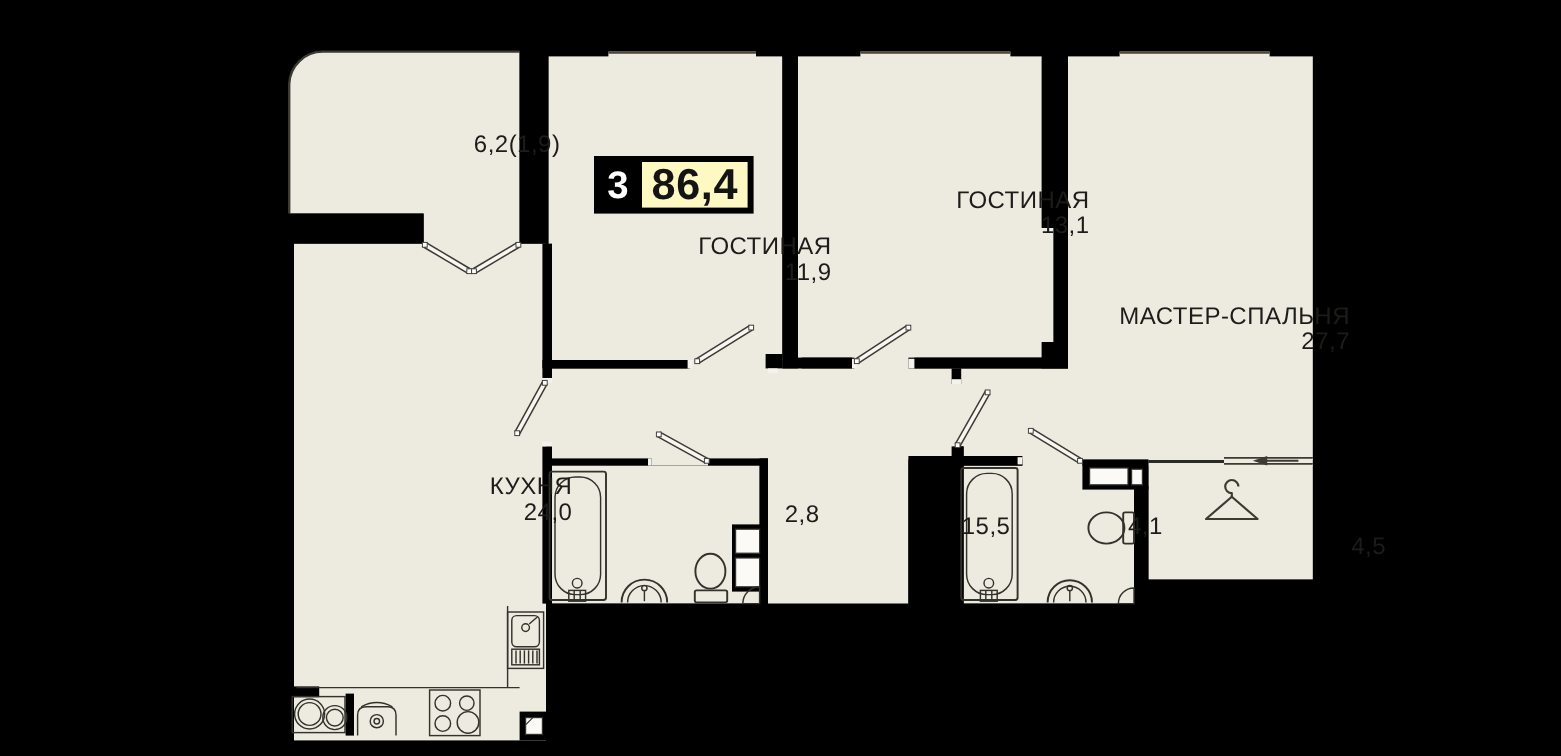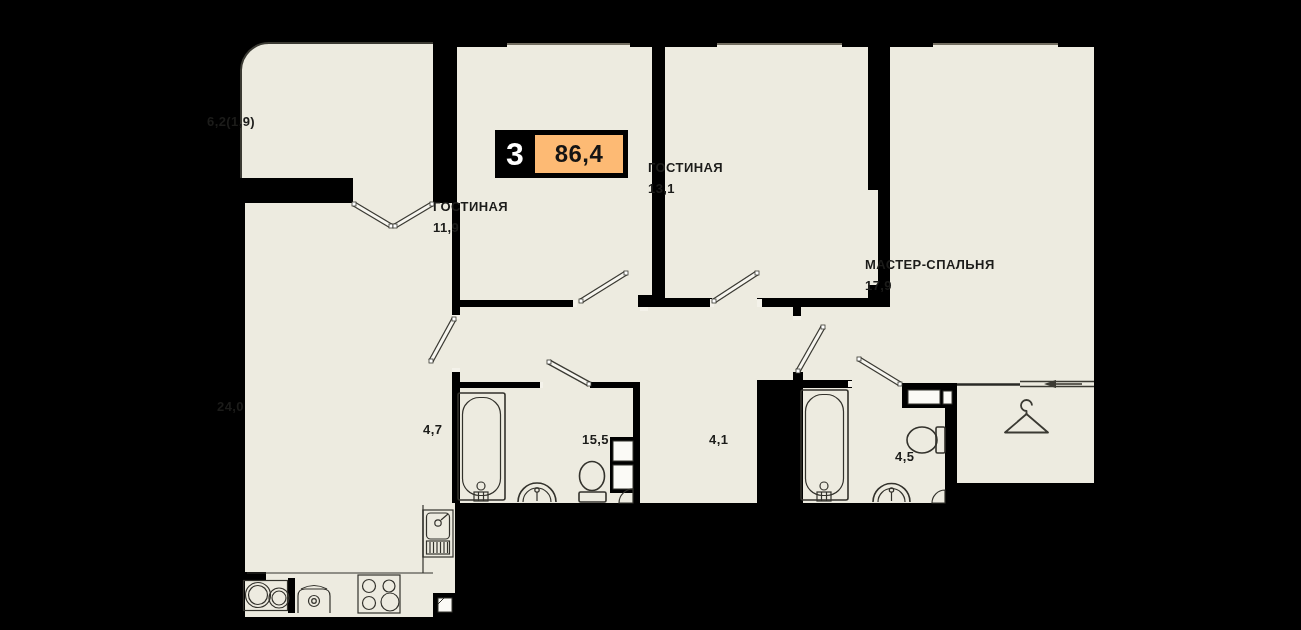--- a/index.html
+++ b/index.html
@@ -1,27 +1,27 @@
 <!DOCTYPE html>
 <html><head>
 <meta charset="utf-8">
 <style>
   html,body{margin:0;padding:0;background:#000;}
   .plan{position:relative;width:1301px;height:630px;background:#000;overflow:hidden;
         font-family:"Liberation Sans",sans-serif;}
   .plan svg{position:absolute;left:0;top:0;}
-  .room-label{position:absolute;width:260px;margin-left:-130px;text-align:left;
-      color:#1c1c1a;font-weight:700;font-size:13px;line-height:21px;letter-spacing:.4px;}
+  .room-label{position:absolute;width:260px;margin-left:-130px;text-align:right;
+      color:#1c1c1a;font-weight:400;font-size:20px;line-height:21px;letter-spacing:.4px;}
   .room-label .rname{white-space:nowrap;}
   .badge{position:absolute;left:495px;top:130px;width:133px;height:48px;
       background:#000;box-sizing:border-box;display:flex;padding:5px 5px 5px 0;}
   .badge-n{width:40px;display:flex;align-items:center;justify-content:center;
       color:#fff;font-weight:700;font-size:32px;background:#000;}
-  .badge-a{flex:1;background:#fdba74;color:#141414;display:flex;align-items:center;
-      justify-content:center;font-weight:700;font-size:24px;letter-spacing:.5px;}
+  .badge-a{flex:1;background:#fef9c3;color:#141414;display:flex;align-items:center;
+      justify-content:center;font-weight:700;font-size:36px;letter-spacing:.5px;}
   .fx{fill:none;stroke:#33322c;stroke-width:1.6;}
   .fx-thin{fill:none;stroke:#33322c;stroke-width:1.2;}
   .lo{stroke:#3b3a33;stroke-width:5.5;}
   .li{stroke:#f7f6f0;stroke-width:3;}
   .hinge{fill:#fff;stroke:#3b3a33;stroke-width:.8;}
   .cap{fill:#f4f2ea;}
   .sill{stroke:#4a4537;stroke-width:1.6;}
   .wall{fill:#000;}
   .floor{fill:#edebe0;}
   .shaftw{fill:#fbfaf6;stroke:#33322c;stroke-width:1;}
@@ -284,27 +284,28 @@
   <div class="room-label" style="left:563px;top:196px;">
     <div class="rname">ГОСТИНАЯ</div>
     <div class="rarea">11,9</div>
   </div>
   <div class="room-label" style="left:778px;top:157px;">
     <div class="rname">ГОСТИНАЯ</div>
     <div class="rarea">13,1</div>
   </div>
   <div class="room-label" style="left:995px;top:211px;margin-top:43px;">
     <div class="rname">МАСТЕР-СПАЛЬНЯ</div>
-    <div class="rarea">17,9</div>
+    <div class="rarea">27,7</div>
   </div>
   <div class="room-label" style="left:347px;top:396px;">
+    <div class="rname">КУХНЯ</div>
     <div class="rarea">24,0</div>
   </div>
   <div class="room-label" style="left:553px;top:419px;">
-    <div class="rarea">4,7</div>
+    <div class="rarea">2,8</div>
   </div>
   <div class="room-label" style="left:712px;top:429px;">
     <div class="rarea">15,5</div>
   </div>
   <div class="room-label" style="left:839px;top:429px;">
     <div class="rarea">4,1</div>
   </div>
   <div class="room-label" style="left:1025px;top:446px;">
     <div class="rarea">4,5</div>
   </div>

